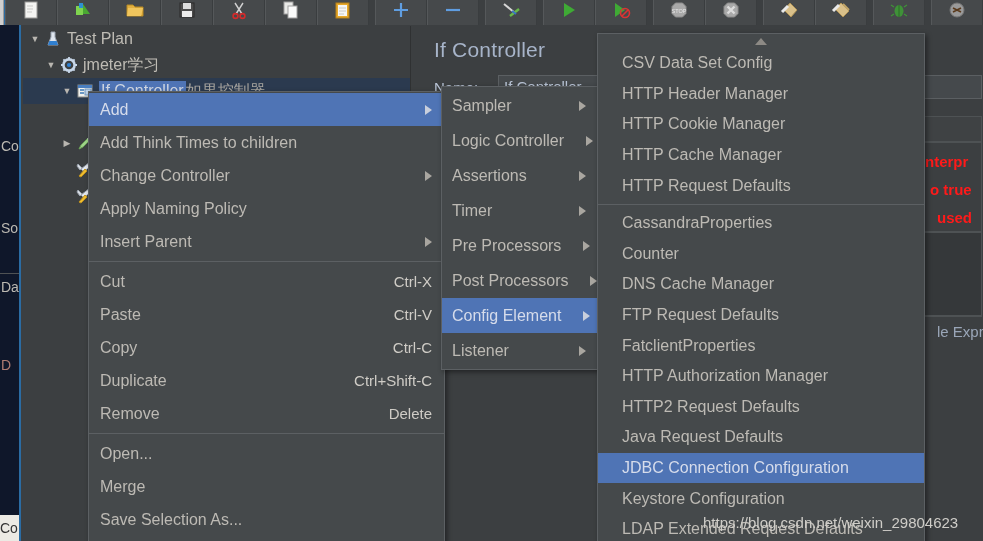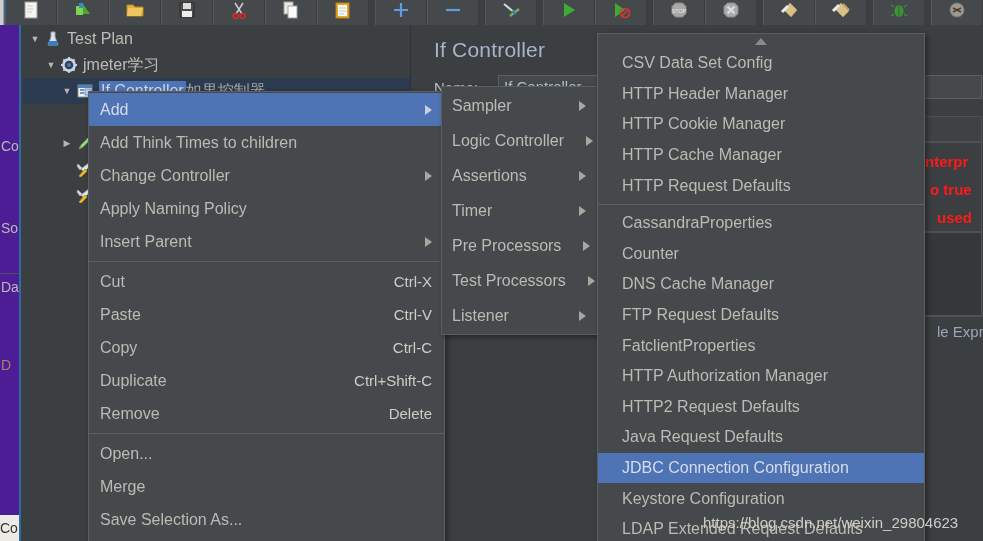--- a/index.html
+++ b/index.html
@@ -37,21 +37,21 @@
     border-left: 1px solid #55585a;
     position: relative;
   }
   .tb-sep { width: 6px; height: 25px; background: #3c3f41; }
   .tb-icon { display: block; }
 
   
   .leftstrip {
     position: absolute; left: 0; top: 25px;
     width: 21px; height: 516px;
-    background: #4c1d95;
+    background: #0f172a;
     border-right: 2px solid #2b6ca3;
     overflow: hidden;
   }
   .leftstrip .ls-row {
     color: #bcb9b2; font-size: 14px;
     padding-left: 1px; white-space: nowrap;
     height: 26px; line-height: 26px;
   }
   .ls-divider { height:1px; background:#4f5254; margin: 0; }
   .ls-bottom {
@@ -509,21 +509,26 @@
         <span class="mlabel">Timer</span>
         <span class="spacer"></span>
         <span class="arrow"></span>
       </div>
       <div class="mi">
         <span class="mlabel">Pre Processors</span>
         <span class="spacer"></span>
         <span class="arrow"></span>
       </div>
       <div class="mi">
-        <span class="mlabel">Test Processors</span>
+        <span class="mlabel">Post Processors</span>
+        <span class="spacer"></span>
+        <span class="arrow"></span>
+      </div>
+      <div class="mi hl">
+        <span class="mlabel">Config Element</span>
         <span class="spacer"></span>
         <span class="arrow"></span>
       </div>
       <div class="mi">
         <span class="mlabel">Listener</span>
         <span class="spacer"></span>
         <span class="arrow"></span>
       </div>
     </div>
 

